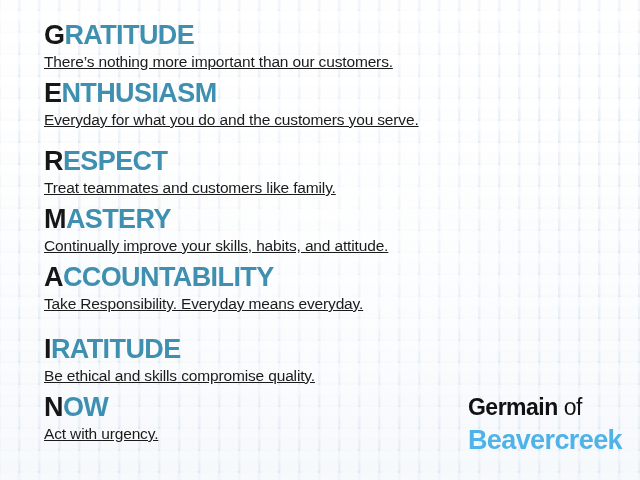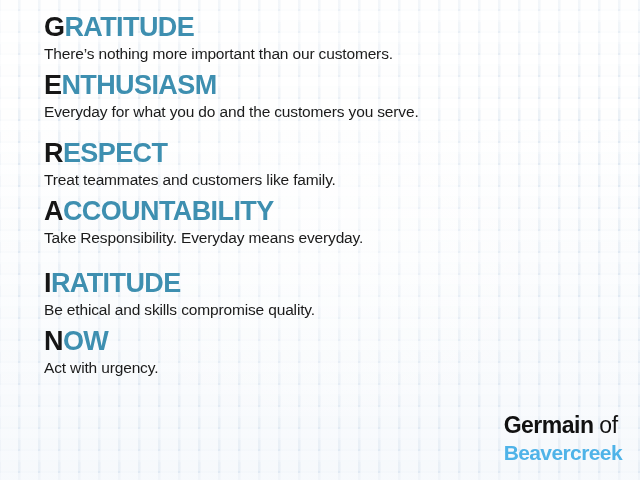--- a/index.html
+++ b/index.html
@@ -56,21 +56,21 @@
     inset: 0;
     pointer-events: none;
     background:
       radial-gradient(ellipse at 50% 45%, rgba(255,255,255,0.55) 0%, rgba(255,255,255,0.0) 62%),
       linear-gradient(to bottom, rgba(255,255,255,0.35) 0%, rgba(233,240,248,0.0) 25%, rgba(228,237,247,0.30) 100%);
   }
 
   #content {
     position: relative;
     z-index: 3;
-    padding: 12px 0 0 44px;
+    padding: 20px 0 0 44px;
   }
 
   .value-block {
     margin-bottom: 3px;
   }
 
   .value-heading {
     font-family: "Liberation Sans", sans-serif;
     font-weight: bold;
     font-size: 27px;
@@ -88,35 +88,36 @@
 
   .value-desc {
     font-family: "Liberation Sans", sans-serif;
     font-weight: normal;
     font-size: 15.5px;
     line-height: 21px;
     color: #1b1b1b;
     letter-spacing: -0.15px;
     margin: 0;
     white-space: nowrap;
+    text-decoration: underline;
   }
 
   
   .value-block.b0 { margin-bottom: 6px; }
   .value-block.b1 { margin-bottom: 16px; }
   .value-block.b2 { margin-bottom: 6px; }
   .value-block.b3 { margin-bottom: 6px; }
   .value-block.b4 { margin-bottom: 20px; }
   .value-block.b5 { margin-bottom: 6px; }
   .value-block.b6 { margin-bottom: 0; }
 
   #logo {
     position: absolute;
     right: 18px;
-    bottom: 14px;
+    bottom: 26px;
     z-index: 4;
     text-align: left;
     line-height: 1;
   }
   #logo-line1 {
     font-family: "Liberation Sans", sans-serif;
     font-size: 23px;
     line-height: 25px;
     color: #111111;
     letter-spacing: -0.5px;
@@ -124,26 +125,26 @@
   }
   #logo-germain {
     font-weight: bold;
   }
   #logo-of {
     font-weight: normal;
   }
   #logo-line2 {
     font-family: "Liberation Sans", sans-serif;
     font-weight: bold;
-    font-size: 21px;
+    font-size: 27px;
     line-height: 27px;
     color: #4fb3e8;
     letter-spacing: -0.6px;
     white-space: nowrap;
-    margin-top: 1px;
+    margin-top: 7px;
   }
 </style>
 </head>
 <body>
 
 <div id="poster">
 
   <div id="brick-overlay"></div>
   <div id="vignette"></div>
 
@@ -157,20 +158,24 @@
     <div class="value-block b1">
       <h2 class="value-heading"><span class="lead">E</span><span class="rest">NTHUSIASM</span></h2>
       <p class="value-desc">Everyday for what you do and the customers you serve.</p>
     </div>
 
     <div class="value-block b2">
       <h2 class="value-heading"><span class="lead">R</span><span class="rest">ESPECT</span></h2>
       <p class="value-desc">Treat teammates and customers like family.</p>
     </div>
 
+    <div class="value-block b3">
+      <h2 class="value-heading"><span class="lead">M</span><span class="rest">ASTERY</span></h2>
+      <p class="value-desc">Continually improve your skills, habits, and attitude.</p>
+    </div>
 
     <div class="value-block b4">
       <h2 class="value-heading"><span class="lead">A</span><span class="rest">CCOUNTABILITY</span></h2>
       <p class="value-desc">Take Responsibility. Everyday means everyday.</p>
     </div>
 
     <div class="value-block b5">
       <h2 class="value-heading"><span class="lead">I</span><span class="rest">RATITUDE</span></h2>
       <p class="value-desc">Be ethical and skills compromise quality.</p>
     </div>

